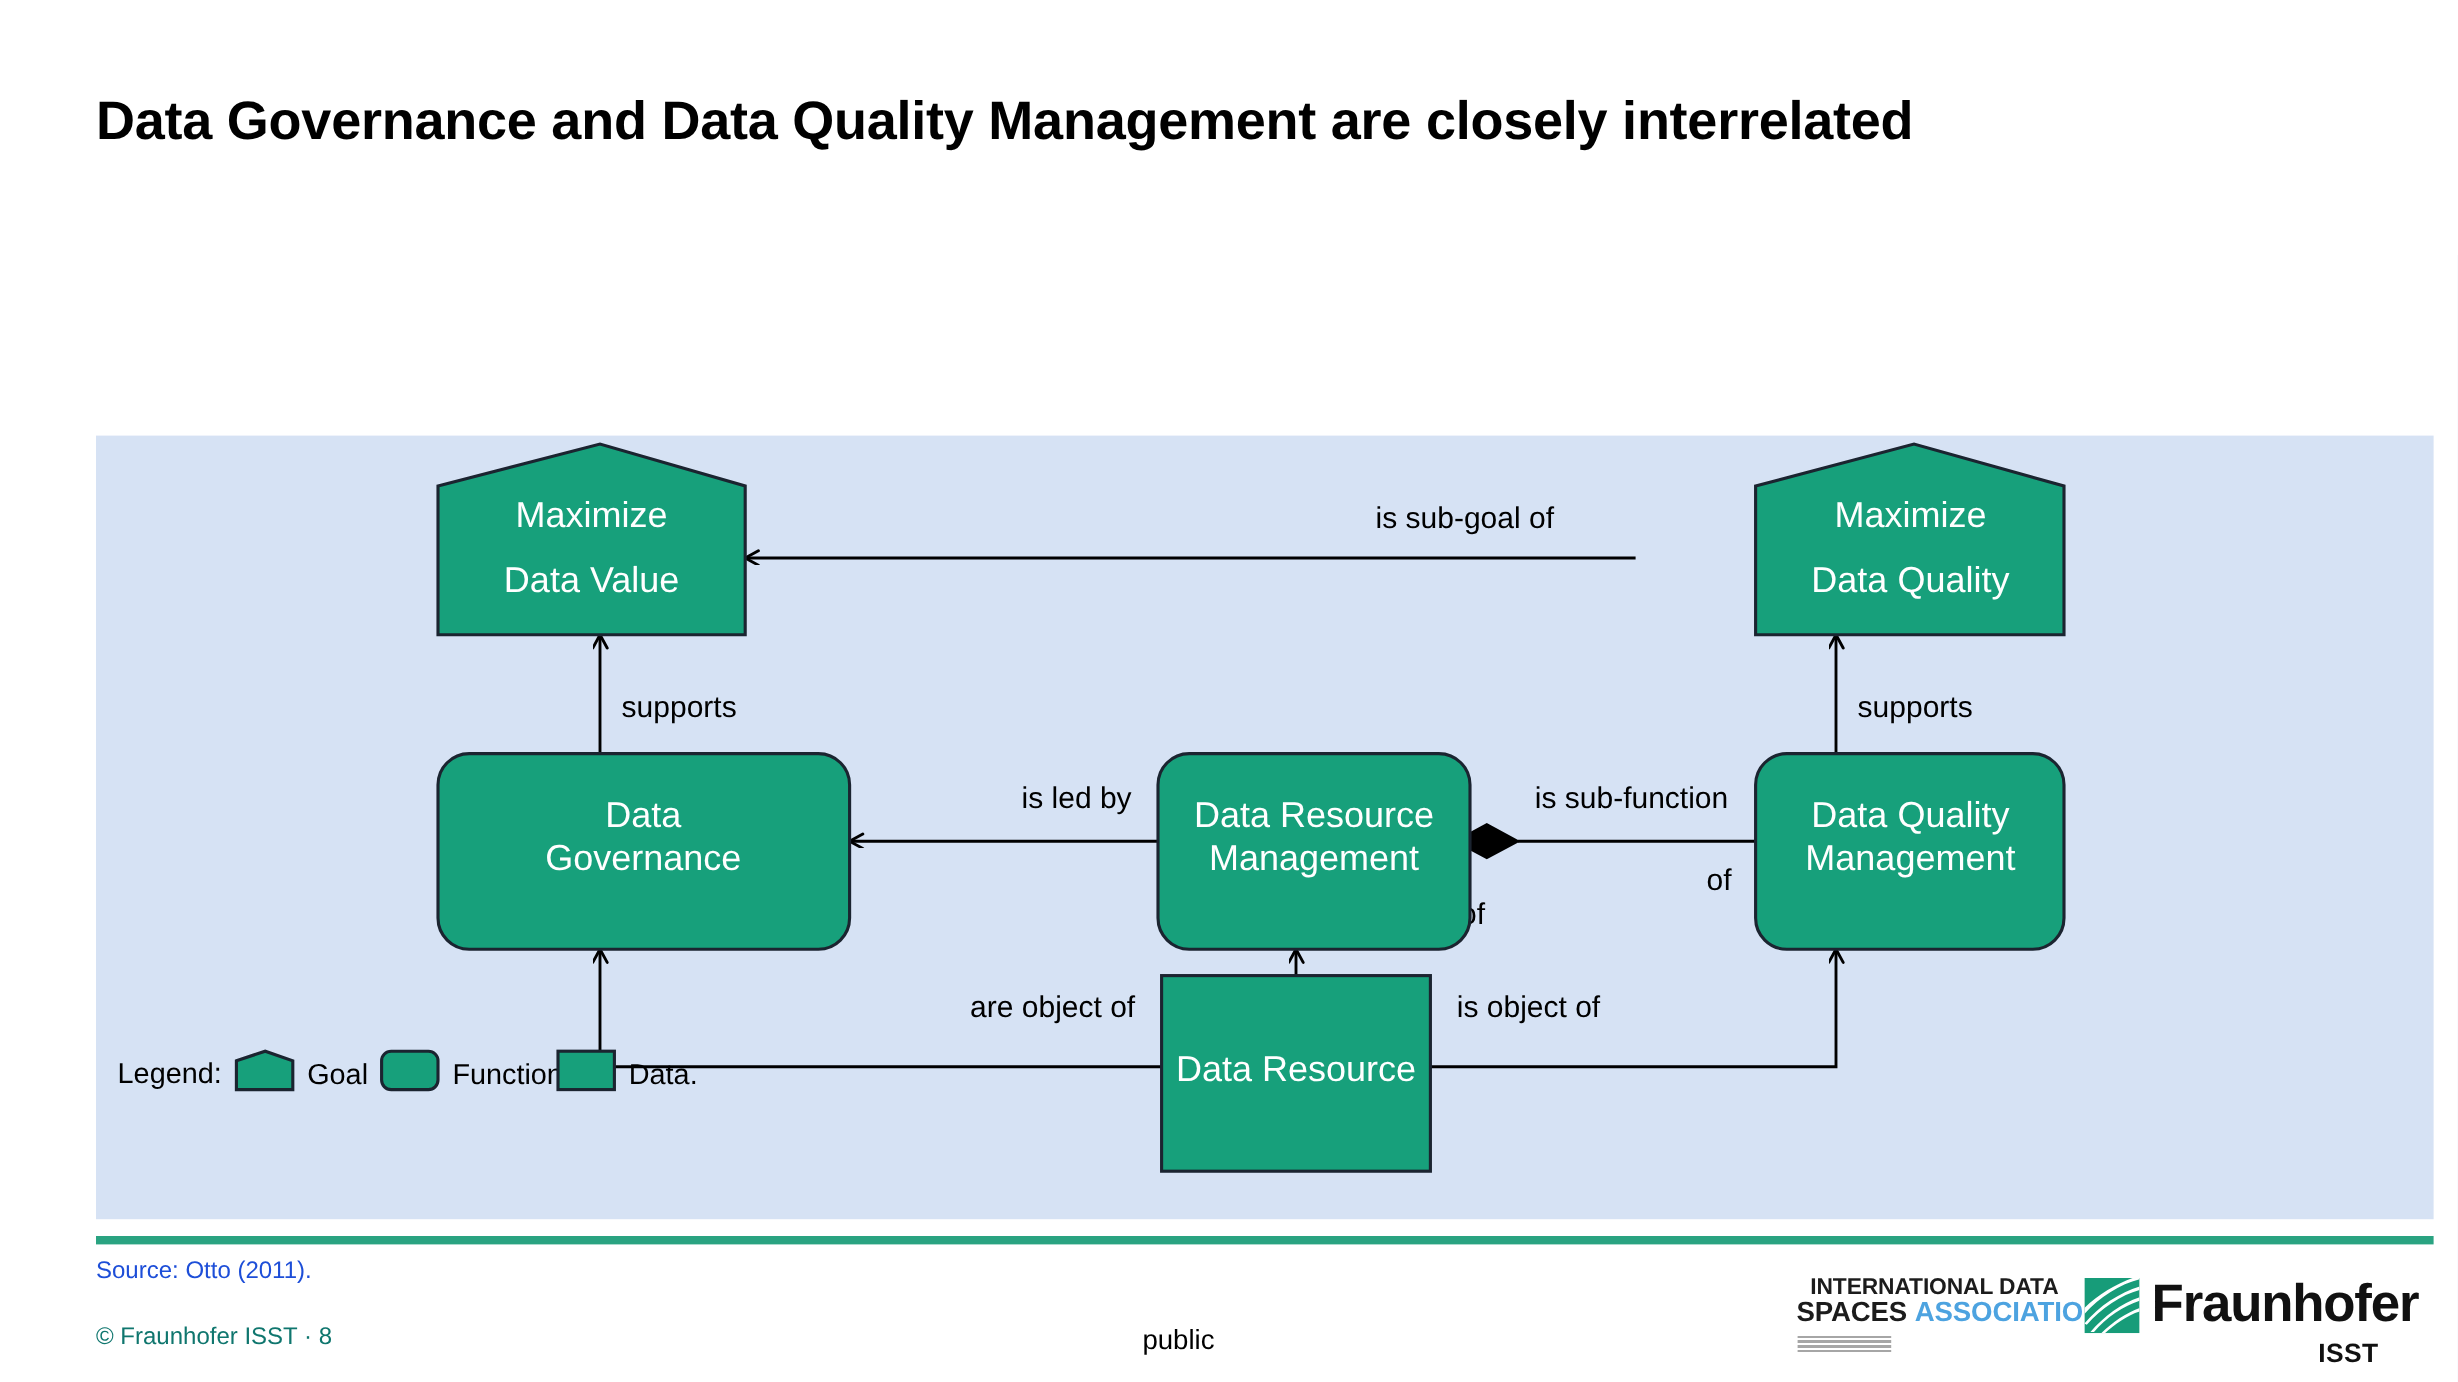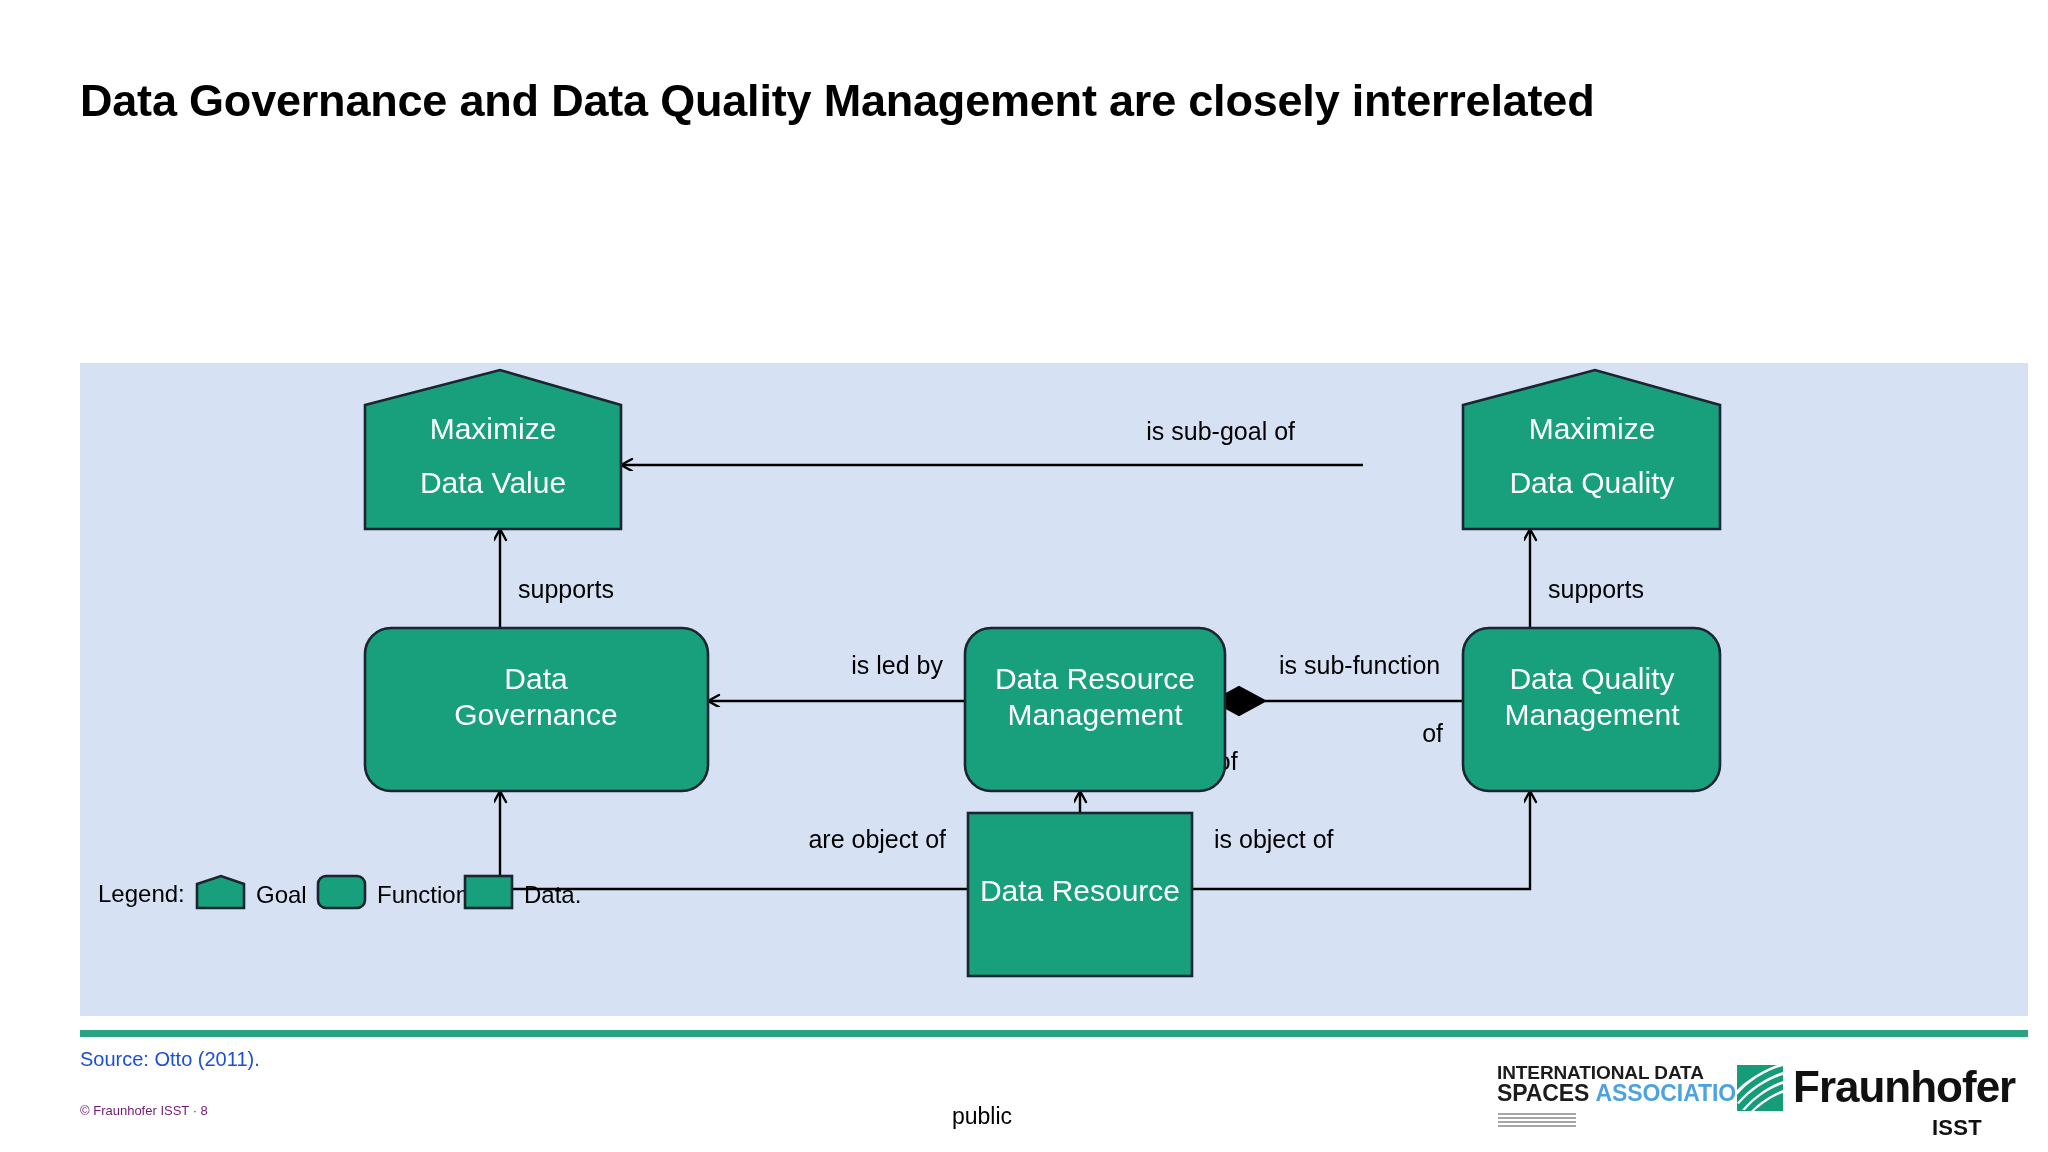--- a/index.html
+++ b/index.html
@@ -98,22 +98,22 @@
     left: 80px;
     top: 1048px;
     font-size: 20px;
     color: #1d4ed8;
     font-family: "Liberation Sans", sans-serif;
   }
   .footer-copyright {
     position: absolute;
     left: 80px;
     top: 1103px;
-    font-size: 13px;
-    color: #701a75;
+    font-size: 20px;
+    color: #0f766e;
     font-family: "Liberation Sans", sans-serif;
   }
   .footer-classification {
     position: absolute;
     left: 952px;
     top: 1103px;
     font-size: 23px;
     color: #000000;
     font-family: "Liberation Sans", sans-serif;
   }
@@ -127,20 +127,21 @@
     height: 74px;
   }
   .idsa-line1 {
     font-family: "Liberation Sans", sans-serif;
     font-size: 19px;
     font-weight: bold;
     color: #1c1c1c;
     letter-spacing: -0.1px;
     line-height: 21px;
     white-space: nowrap;
+    text-align: center;
   }
   .idsa-line2 {
     font-family: "Liberation Sans", sans-serif;
     font-size: 23px;
     font-weight: bold;
     color: #1c1c1c;
     letter-spacing: -0.1px;
     line-height: 21px;
     white-space: nowrap;
   }

